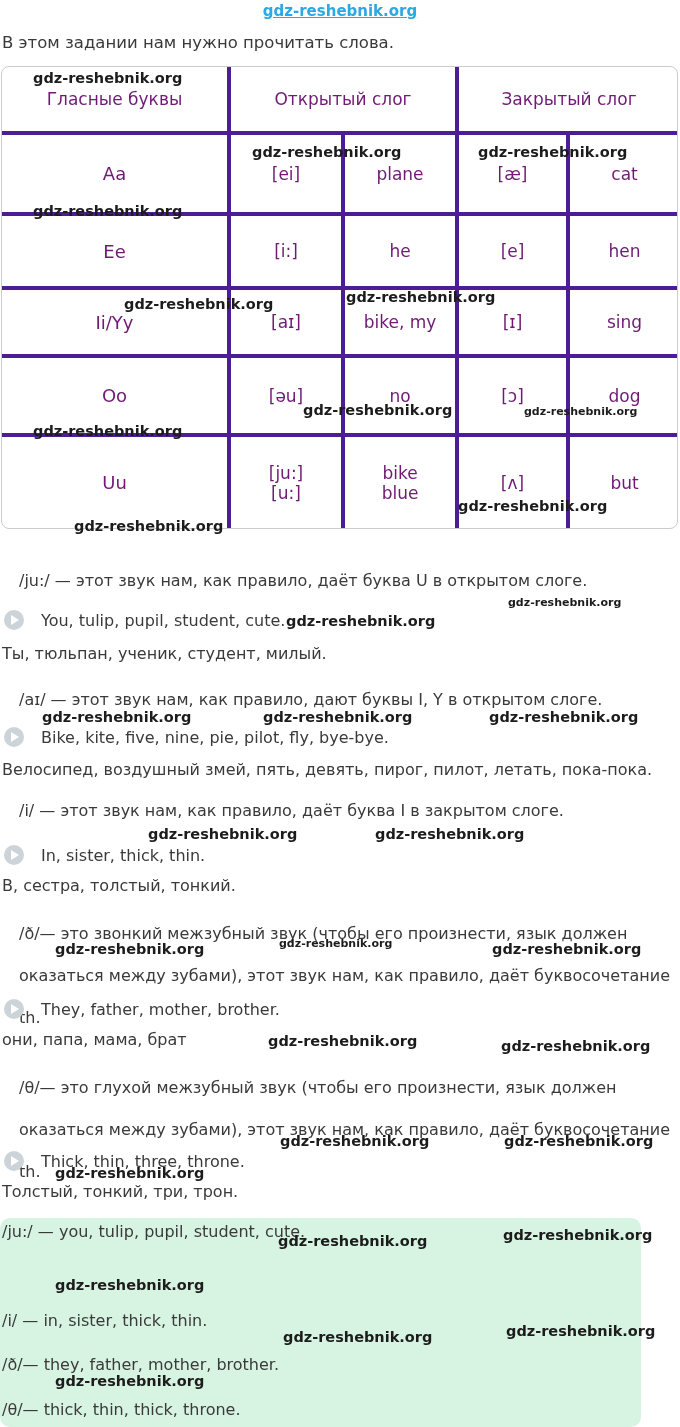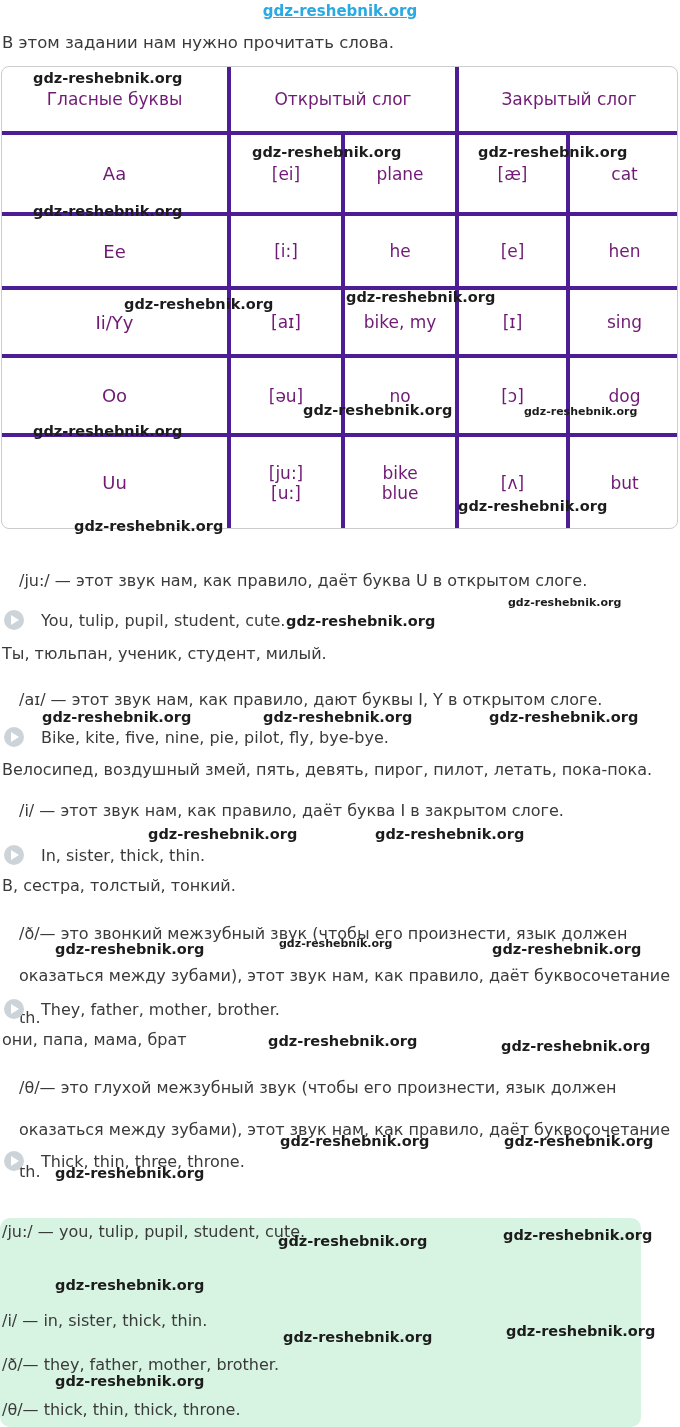--- a/index.html
+++ b/index.html
@@ -138,20 +138,21 @@
     <span class="play-icon"></span>
     <span>They, father, mother, brother.</span>
   </div>
   <p class="translation" style="top:1030px">они, папа, мама, брат</p>
 
   <p class="rule" style="top:1067px">/θ/— это глухой межзубный звук (чтобы его произнести, язык должен оказаться между зубами), этот звук нам, как правило, даёт буквосочетание th.</p>
   <div class="example" style="top:1147px">
     <span class="play-icon"></span>
     <span>Thick, thin, three, throne.</span>
   </div>
+  <p class="translation" style="top:1182px">Толстый, тонкий, три, трон.</p>
 
   <div class="answer">
     <p class="answer-line" style="top:4px">/ju:/ — you, tulip, pupil, student, cute.</p>
     <p class="answer-line" style="top:93px">/i/ — in, sister, thick, thin.</p>
     <p class="answer-line" style="top:137px">/ð/— they, father, mother, brother.</p>
     <p class="answer-line" style="top:182px">/θ/— thick, thin, thick, throne.</p>
   </div>
 
   <span class="wm" style="left:33px;top:70px">gdz-reshebnik.org</span>
   <span class="wm" style="left:252px;top:144px">gdz-reshebnik.org</span>

